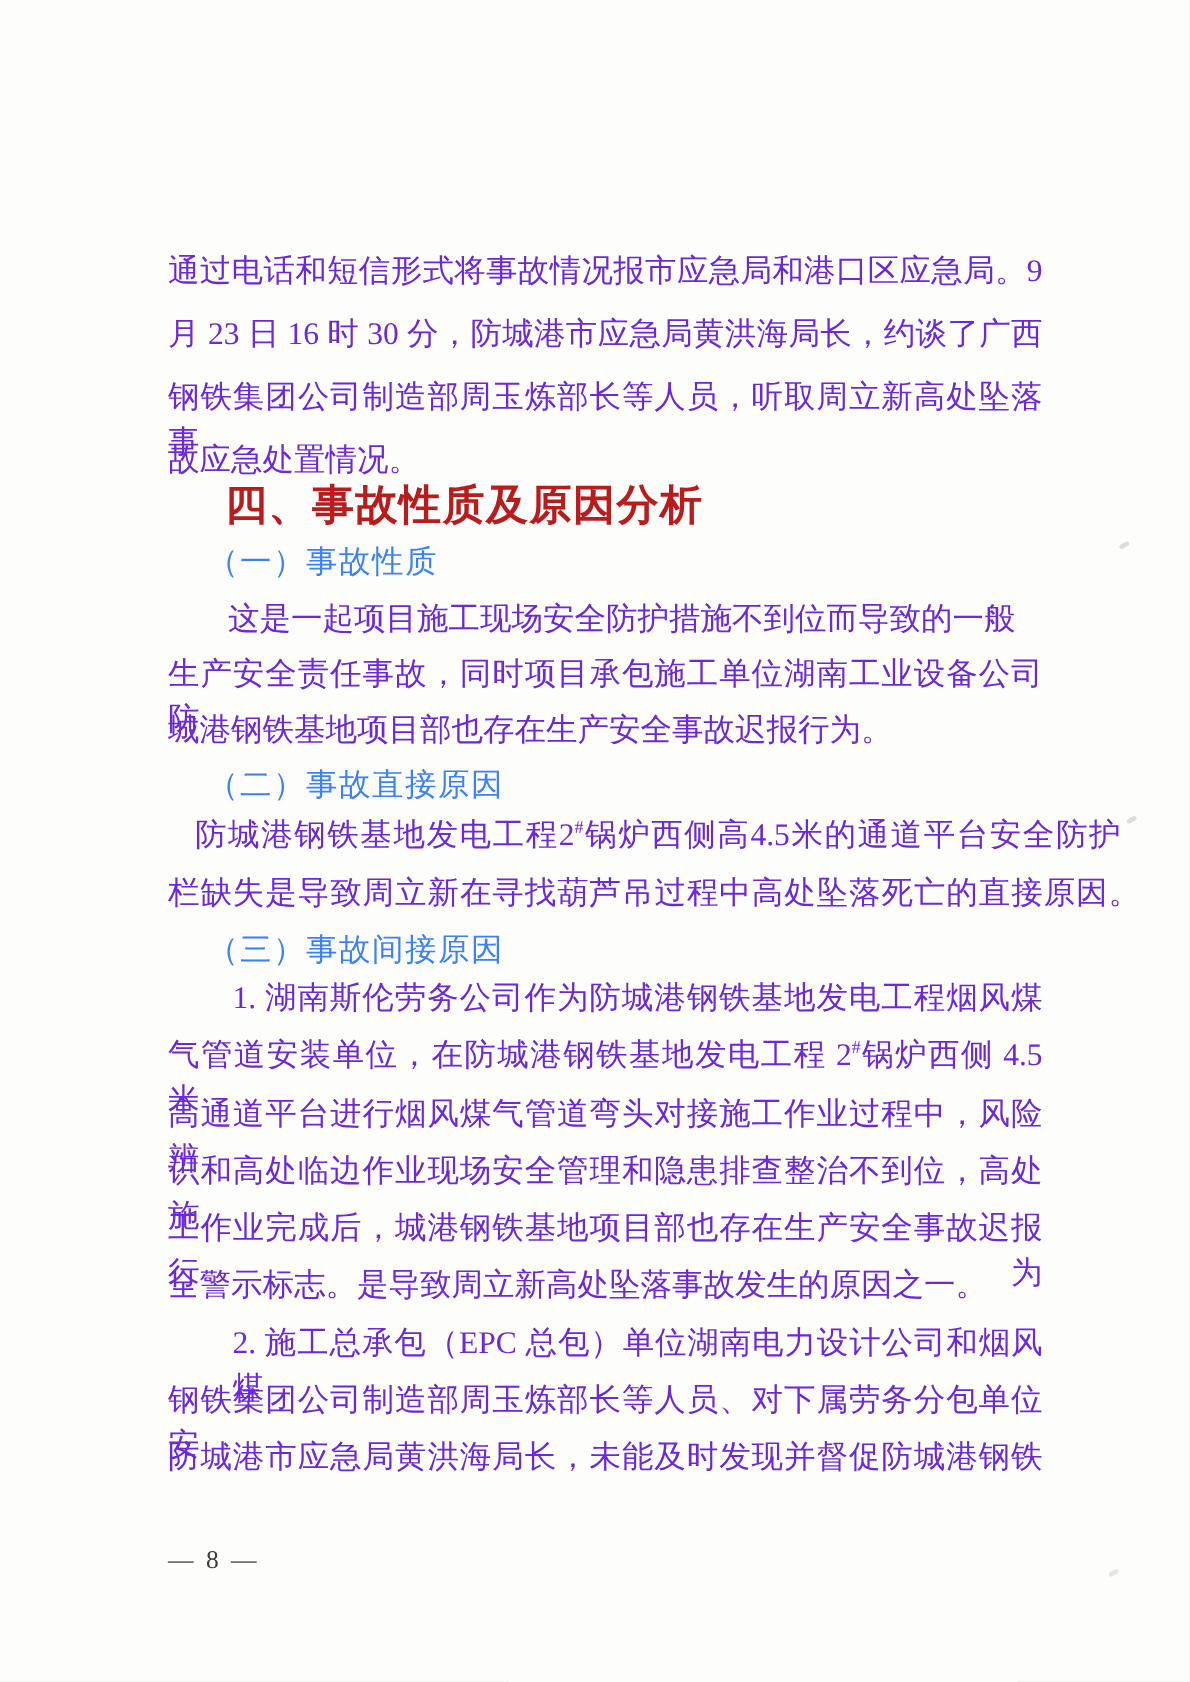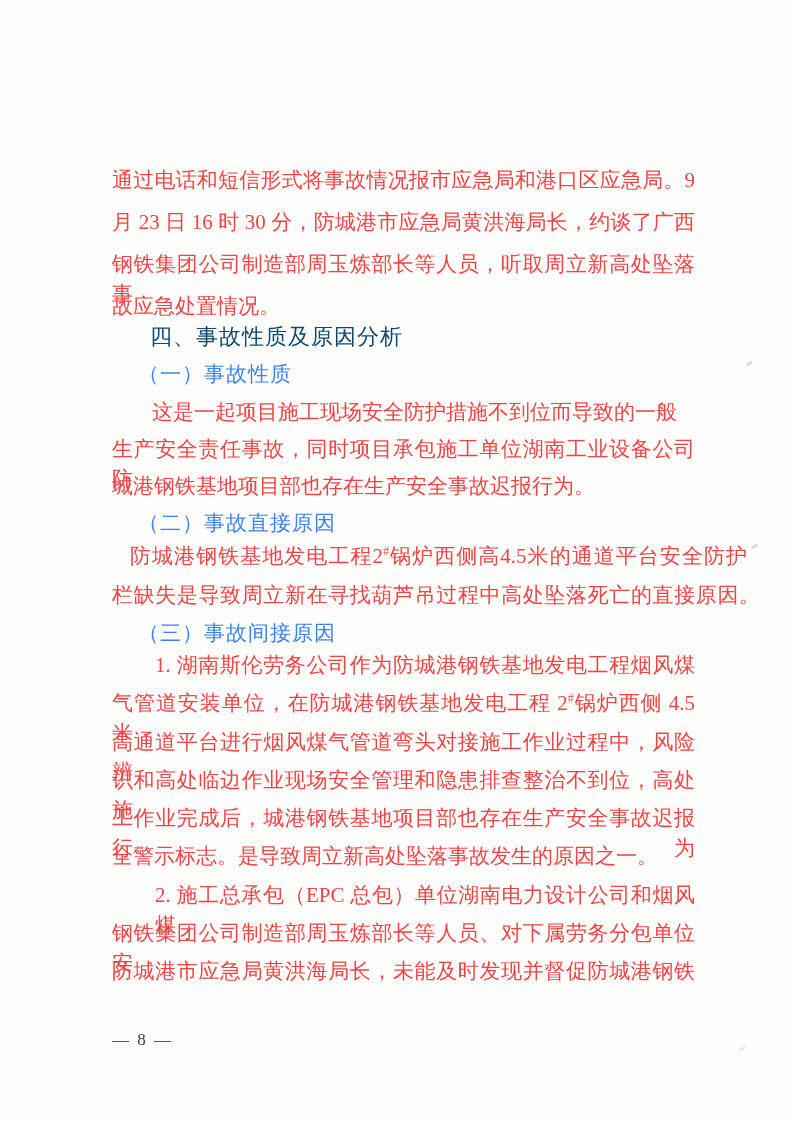--- a/index.html
+++ b/index.html
@@ -10,34 +10,34 @@
     background: #fdfdfc;
     overflow: hidden;
     font-family: "Liberation Serif", "DejaVu Serif", serif;
     color: #1c1c1c;
   }
   .line {
     position: absolute;
     font-size: 21px;
     line-height: 30px;
     white-space: pre;
-    color: #ef4444;
+    color: #6d28d9;
     letter-spacing: 0;
   }
   .just {
     white-space: normal;
     text-align: justify;
     text-align-last: justify;
     text-justify: inter-character;
   }
   .heading {
     font-family: "Liberation Sans", "DejaVu Sans", sans-serif;
-    font-weight: 400;
-    font-size: 22px;
-    color: #0c4a6e;
+    font-weight: 700;
+    font-size: 28px;
+    color: #b91c1c;
     letter-spacing: 1px;
   }
   .subheading {
     font-size: 21px;
     color: #3b82f6;
     letter-spacing: 1px;
   }
   .sup {
     font-size: 12px;
     vertical-align: super;

